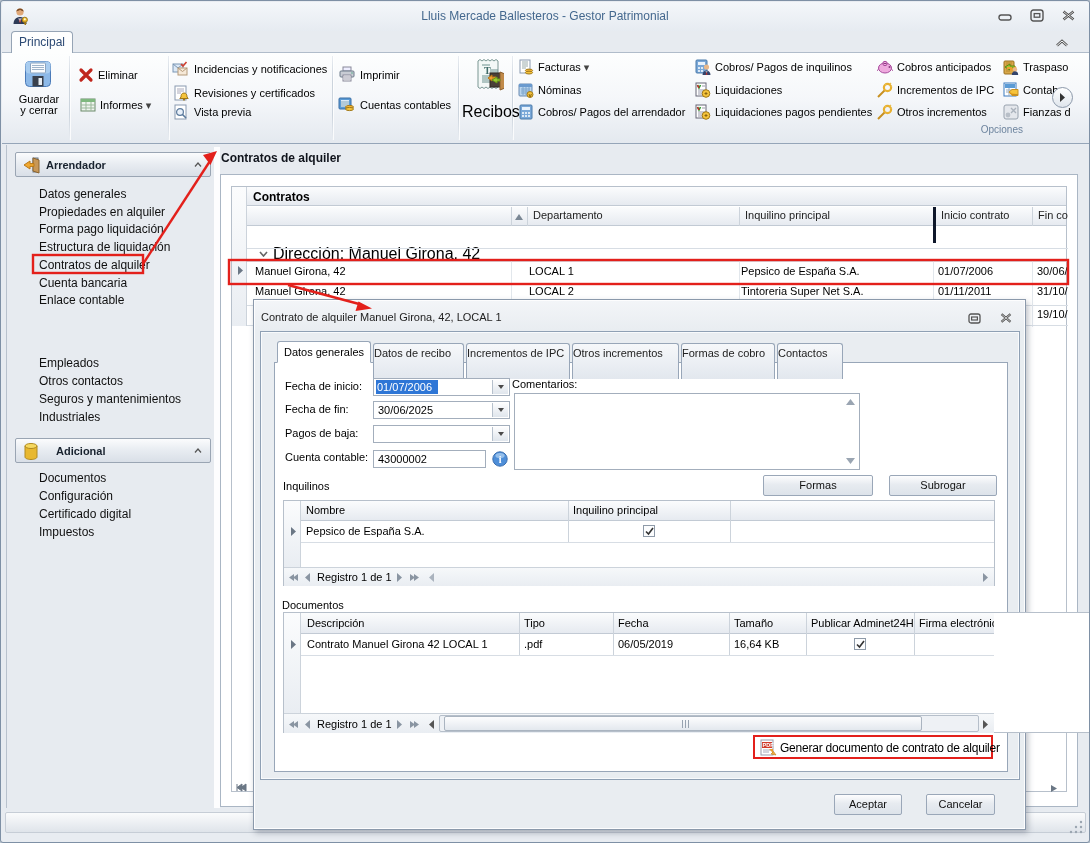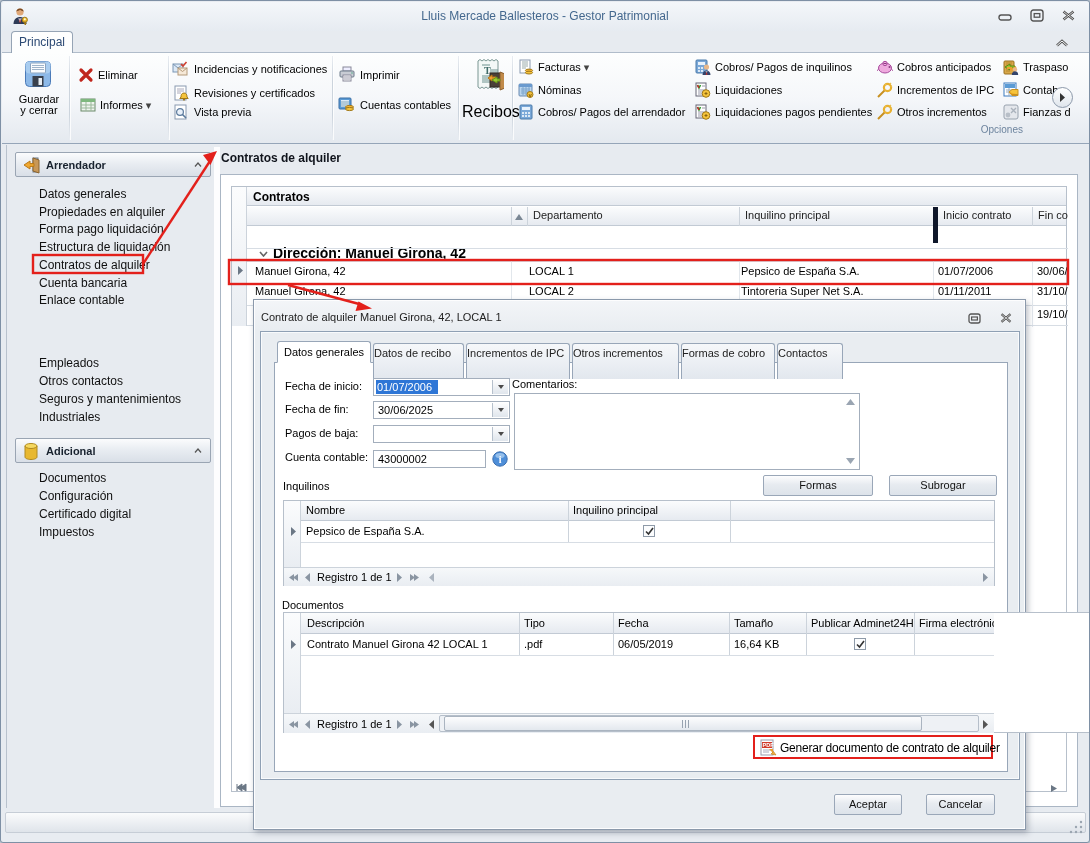--- a/index.html
+++ b/index.html
@@ -277,47 +277,47 @@
 <div class="navitem" style="top:275px">Cuenta bancaria</div>
 <div class="navitem" style="top:292px">Enlace contable</div>
 <div class="navitem" style="top:355px">Empleados</div>
 <div class="navitem" style="top:373px">Otros contactos</div>
 <div class="navitem" style="top:391px">Seguros y mantenimientos</div>
 <div class="navitem" style="top:409px">Industriales</div>
 <div class="navhead" style="top:437px"><svg class="abs" style="left:8px;top:4px" width="14" height="17" viewBox="0 0 14 17">
         <path d="M1 3v11c0 1.4 2.7 2.5 6 2.5s6-1.1 6-2.5V3" fill="#e8b830"></path>
         <ellipse cx="7" cy="3" rx="6" ry="2.5" fill="#f5d860" stroke="#b08a20"></ellipse>
         <path d="M1 3v11c0 1.4 2.7 2.5 6 2.5s6-1.1 6-2.5V3" fill="none" stroke="#b08a20"></path>
-      </svg><span style="margin-left:30px">Adicional</span><svg class="chev" viewBox="0 0 8 5">
+      </svg><span style="margin-left:40px">Adicional</span><svg class="chev" viewBox="0 0 8 5">
         <path d="M1 4.5L4 1l3 3.5" fill="none" stroke="#555" stroke-width="1.2"></path>
       </svg></div>
 <div class="navitem" style="top:470px">Documentos</div>
 <div class="navitem" style="top:488px">Configuración</div>
 <div class="navitem" style="top:506px">Certificado digital</div>
 <div class="navitem" style="top:524px">Impuestos</div>
 <div id="heading">Contratos de alquiler</div>
 <div id="panel"></div>
 
 <div class="abs" style="left:230px;top:185px;width:836px;height:606px;background:#fff;border:1px solid #b7c0cb">
   <div class="abs" style="left:0;top:0;width:15px;height:139px;background:linear-gradient(#fbfcfd,#e9edf2);border-right:1px solid #ccd3db"></div>
   <div class="abs" style="left:15px;top:0;width:819px;height:19px;background:linear-gradient(#fbfcfd,#e6eaf0);border-bottom:1px solid #c2cad4;font-weight:bold;font-size:12px;padding:3px 0 0 6px">Contratos</div>
   <div class="abs" style="left:15px;top:20px;width:819px;height:19px;background:linear-gradient(#fbfcfd,#e6eaf0);border-bottom:1px solid #c2cad4"></div>
   <div class="abs" style="left:279px;top:20px;width:1px;height:19px;background:#ccd3db"></div>
   <svg class="abs" style="left:283px;top:27px" width="8" height="6" viewBox="0 0 8 6">
         <path d="M4 0l4 6H0z" fill="#7a8794"></path>
       </svg>
   <div class="abs" style="left:295px;top:20px;width:212px;height:19px;border-left:1px solid #ccd3db;padding:2px 0 0 5px;color:#222">Departamento</div>
   <div class="abs" style="left:507px;top:20px;width:194px;height:19px;border-left:1px solid #ccd3db;padding:2px 0 0 5px;color:#222">Inquilino principal</div>
-  <div class="abs" style="left:701px;top:20px;width:99px;height:36px;border-left:5px solid #0f172a;padding:2px 0 4px 5px;color:#222">Inicio contrato</div>
+  <div class="abs" style="left:701px;top:20px;width:99px;height:36px;border-left:3px solid #0f172a;padding:2px 0 4px 5px;color:#222">Inicio contrato</div>
   <div class="abs" style="left:800px;top:20px;width:36px;height:19px;border-left:1px solid #ccd3db;padding:2px 0 0 5px;color:#222;overflow:hidden;white-space:nowrap">Fin con</div>
 
   <svg class="abs" style="left:27px;top:64px" width="9" height="6" viewBox="0 0 9 6">
         <path d="M1 1l3.5 4L8 1" fill="none" stroke="#666" stroke-width="1.6"></path>
       </svg>
-  <div class="abs" style="left:41px;top:58px;font-weight:bold;font-size:14px">Dirección: Manuel Girona, 42</div>
+  <div class="abs" style="left:41px;top:58px;font-weight:normal;font-size:16px">Dirección: Manuel Girona, 42</div>
   <div class="abs" style="left:15px;top:74px;width:821px;height:1px;background:#d7dde4"></div>
 
   <svg class="abs" style="left:5px;top:79px" width="6" height="9" viewBox="0 0 6 9">
         <path d="M1 0l5 4.5L1 9z" fill="#6b7785"></path>
       </svg>
   <div class="abs" style="left:23px;top:78px;white-space:nowrap">Manuel Girona, 42</div>
   <div class="abs" style="left:297px;top:78px">LOCAL 1</div>
   <div class="abs" style="left:509px;top:78px;white-space:nowrap">Pepsico de España S.A.</div>
   <div class="abs" style="left:706px;top:78px">01/07/2006</div>
   <div class="abs" style="left:805px;top:78px;width:31px;overflow:hidden;white-space:nowrap">30/06/2025</div>

